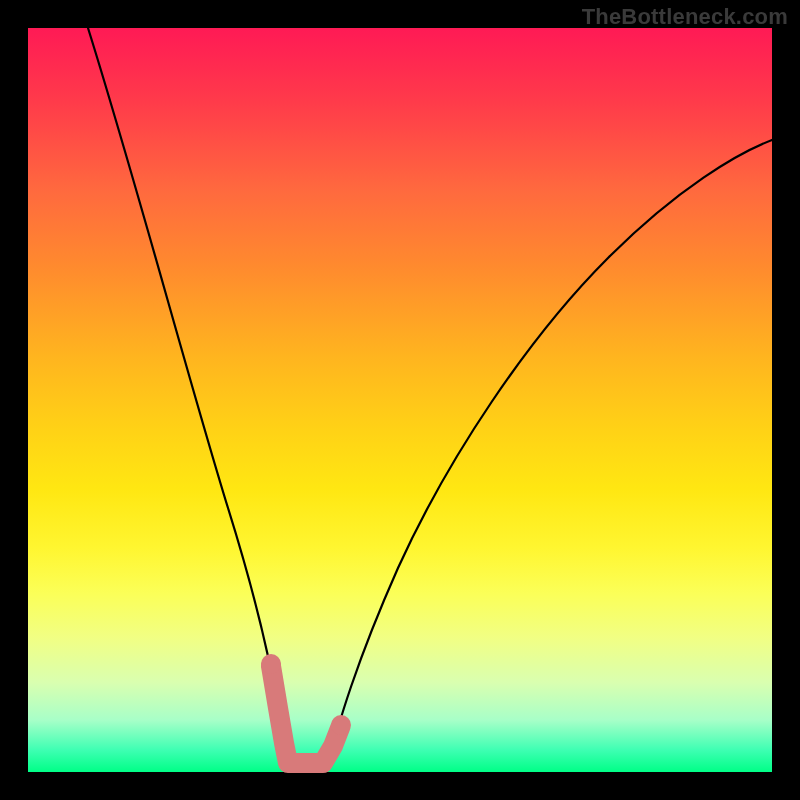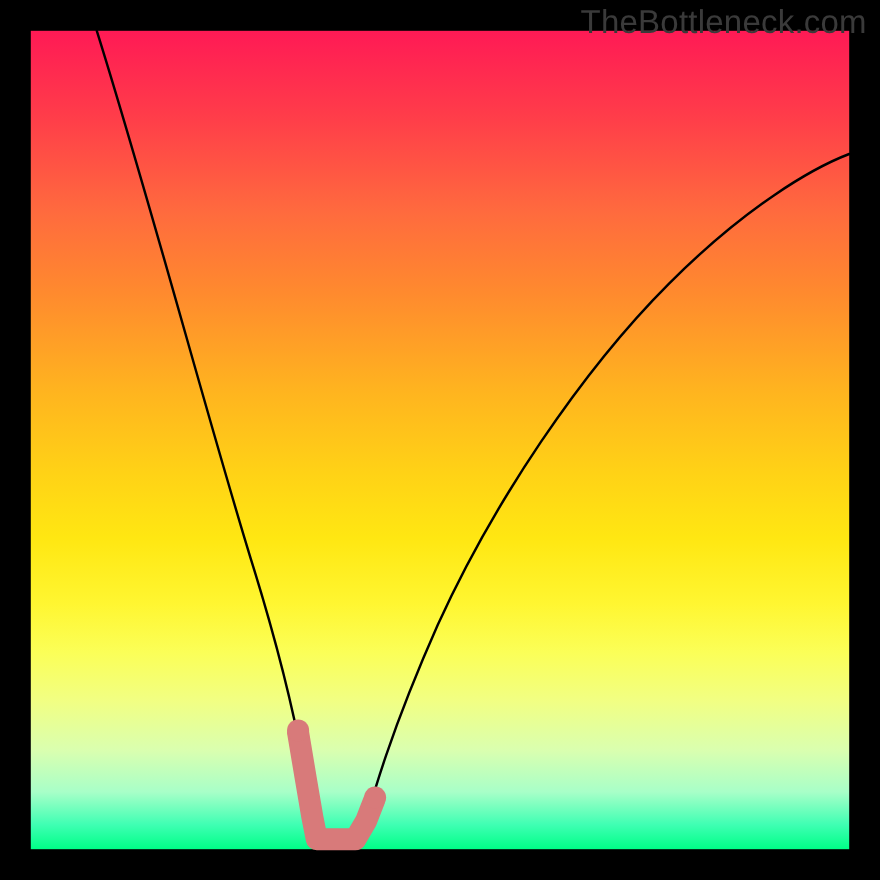--- a/index.html
+++ b/index.html
@@ -14,22 +14,22 @@
   .stage {
     position: relative;
     width: 800px;
     height: 800px;
   }
   .watermark {
     position: absolute;
     top: 4px;
     right: 12px;
     color: #3a3a3a;
-    font-size: 30px;
-    font-weight: 400;
+    font-size: 22px;
+    font-weight: 700;
     letter-spacing: 0.2px;
     z-index: 50;
   }
   .plot-frame {
     position: absolute;
     left: 28px;
     top: 28px;
     width: 744px;
     height: 744px;
     background: linear-gradient(

